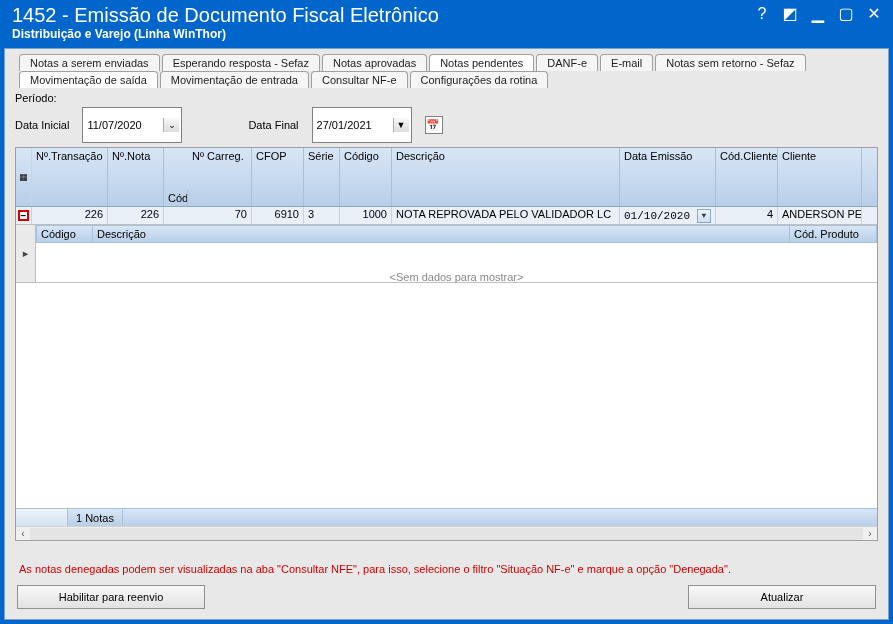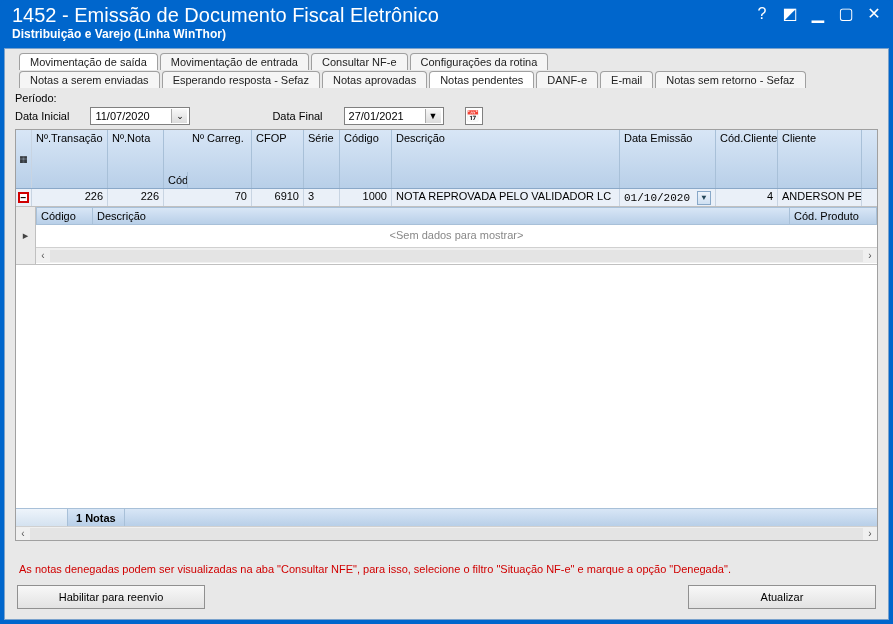--- a/index.html
+++ b/index.html
@@ -54,25 +54,25 @@
   }
   .tab.active { background: #fff; }
   .tab-panel {
     background: #e8e8e8;
     flex: 1;
     display: flex;
     flex-direction: column;
     padding: 4px 4px 6px 4px;
   }
   .period-row { margin-bottom: 3px; }
-  .date-row { display: flex; align-items: center; gap: 21px; margin-bottom: 4px; }
+  .date-row { display: flex; align-items: center; gap: 13px; margin-bottom: 4px; }
   .label { font-size: 11px; }
   .date-input {
     display: inline-flex; align-items: center;
-    border: 1px solid #808080; background: #fff; height: 18px;
+    border: 1px solid #808080; background: #fff; height: 36px;
     padding: 0 2px 0 4px; font-size: 11px;
   }
   .dd-btn {
     width: 16px; height: 14px; text-align: center;
     border-left: 1px solid #aaa; margin-left: 6px;
     background: linear-gradient(#f8f8f8,#dcdcdc);
     font-size: 9px; line-height: 14px; cursor: pointer;
   }
   .cal-btn {
     width: 18px; height: 18px; border: 1px solid #808080;
@@ -169,35 +169,36 @@
     flex: 1;
     display: flex;
     flex-direction: column;
     background: #fff;
   }
   .no-data {
     text-align: center;
     color: #888;
     font-size: 11px;
     padding: 4px 0 6px 0;
+    margin-top: 24px;
   }
   .detail-scroll {
     display: flex; align-items:center;
     height: 16px;
     background: #f0f0f0;
     border-top: 1px solid #d0d0d0;
   }
   .sc-btn { width: 14px; text-align:center; color:#555; font-size:10px; cursor:pointer; }
   .sc-track { flex:1; height:12px; background:#e4e4e4; }
   .blank-area { flex:1; background: #fff; }
   .footer-bar {
     height: 18px;
     background: linear-gradient(#d8e6f6,#b8cfe8);
     border-top: 1px solid #a8c0d8;
-    display: flex; align-items: center; font-weight: bold;
+    display: flex; align-items: center;
   }
   .footer-left-box {
     width: 52px; height: 100%;
     border-right: 1px solid #a8c0d8;
     background: linear-gradient(#eef4fb,#d4e2f0);
   }
   .footer-text {
     padding: 0 8px; font-size: 11px;
     border-right: 1px solid #a8c0d8;
     height: 100%; display:flex; align-items:center;
@@ -253,35 +254,35 @@
       <span class="win-btn">?</span>
       <span class="win-btn">◩</span>
       <span class="win-btn">▁</span>
       <span class="win-btn">▢</span>
       <span class="win-btn">✕</span>
     </div>
   </div>
 
   <div class="client">
 
-    <div class="tabs">
-      <div class="tab active">Movimentação de saída</div>
-      <div class="tab">Movimentação de entrada</div>
-      <div class="tab">Consultar NF-e</div>
-      <div class="tab">Configurações da rotina</div>
-    </div>
-
     <div class="tabs" style="margin-top:1px;">
       <div class="tab">Notas a serem enviadas</div>
       <div class="tab">Esperando resposta - Sefaz</div>
       <div class="tab">Notas aprovadas</div>
       <div class="tab active">Notas pendentes</div>
       <div class="tab">DANF-e</div>
       <div class="tab">E-mail</div>
       <div class="tab">Notas sem retorno - Sefaz</div>
+    </div>
+
+    <div class="tabs">
+      <div class="tab active">Movimentação de saída</div>
+      <div class="tab">Movimentação de entrada</div>
+      <div class="tab">Consultar NF-e</div>
+      <div class="tab">Configurações da rotina</div>
     </div>
 
     <div class="tab-panel">
       <div class="period-row">
         <span class="label">Período:</span>
       </div>
       <div class="date-row">
         <span class="label">Data Inicial</span>
         <span class="date-input">
           <span style="min-width:70px;">11/07/2020</span>

